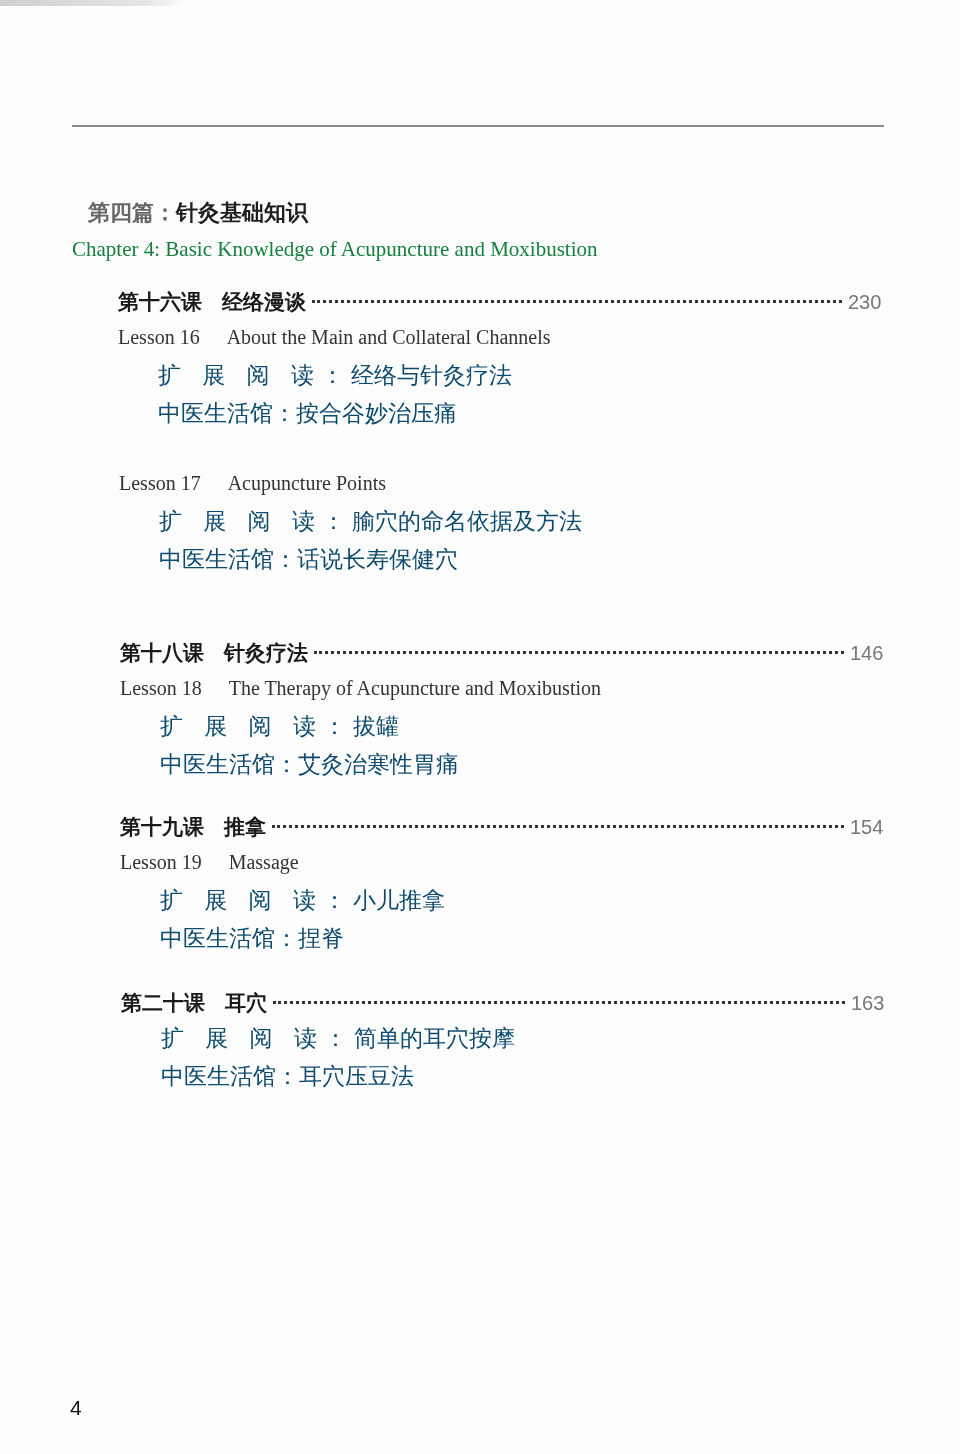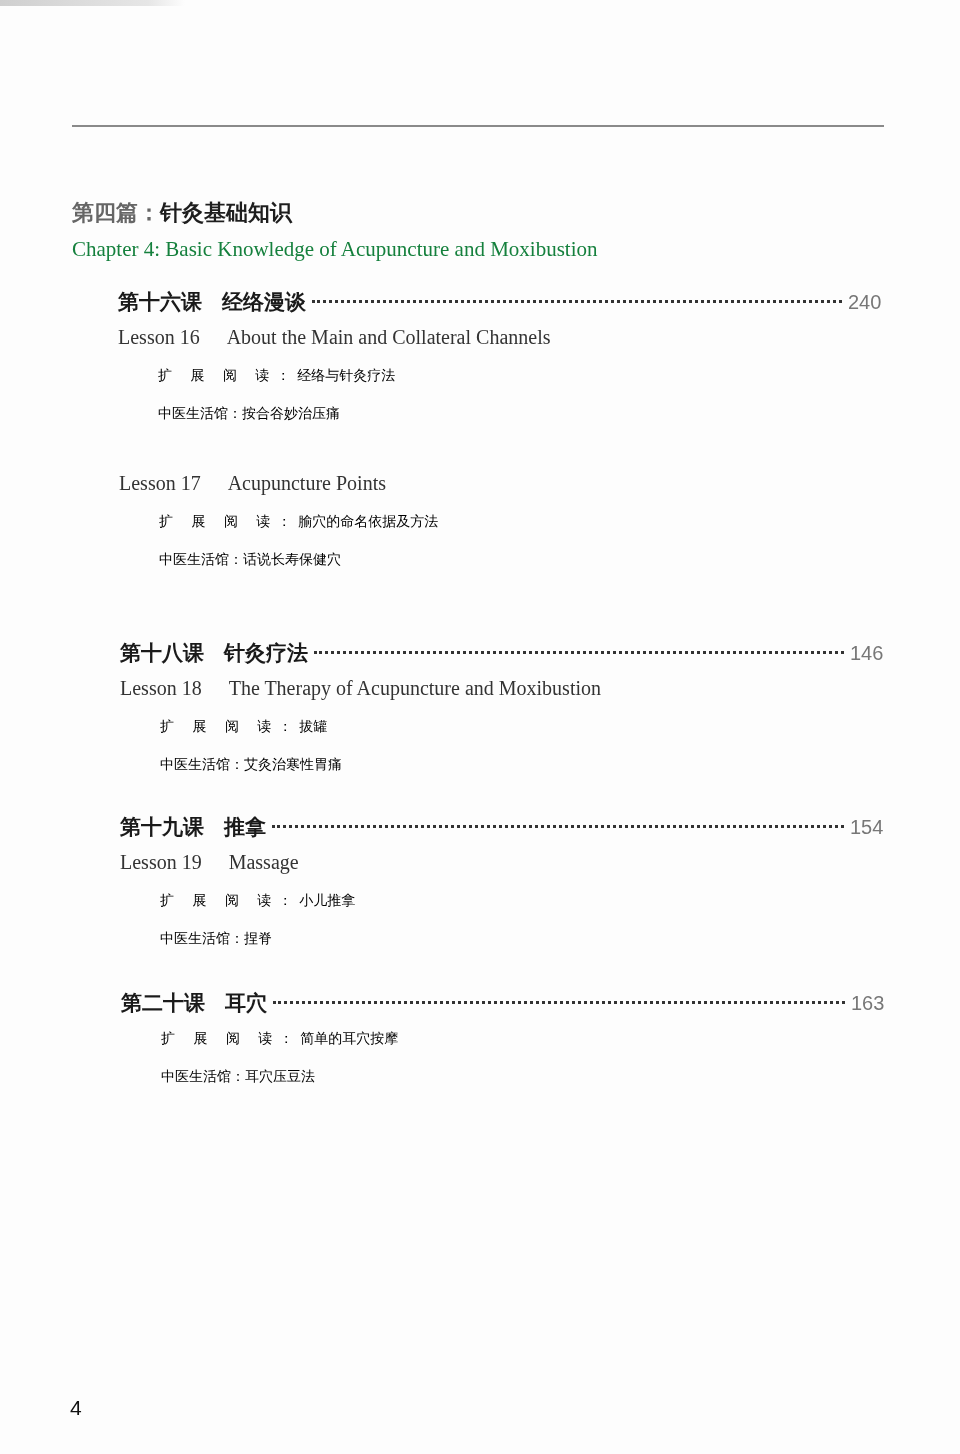--- a/index.html
+++ b/index.html
@@ -11,21 +11,21 @@
       position: absolute; left: 0; top: 0; width: 185px; height: 6px;
       background: linear-gradient(90deg, #cfcfcf, #e6e6e6 80%, transparent);
     }
     .top-rule {
       position: absolute; left: 72px; top: 125px; width: 812px; height: 2px; background: #8a8a8a;
     }
     .part-title {
       position: absolute; left: 72px; top: 198px; font-size: 22px; font-weight: bold; color: #1e1e1e;
       font-family: "DejaVu Serif", serif; letter-spacing: 0px; white-space: nowrap;
     }
-    .part-title .prefix { color: #666; }
+    .part-title .prefix { color: #666; margin-left: 16px; }
     .chapter-title {
       position: absolute; left: 72px; top: 237px; font-size: 21px; font-weight: normal; color: #15803d;
       font-family: "Liberation Serif", serif; white-space: nowrap;
     }
     .lesson { position: absolute; width: 770px; }
     .lesson-row {
       display: flex; align-items: baseline; height: 30px; white-space: nowrap;
     }
     .lesson-cn {
       font-family: "DejaVu Sans", sans-serif; font-size: 21px; font-weight: bold; color: #1a1a1a;
@@ -36,21 +36,21 @@
     }
     .page-num {
       font-family: "Liberation Sans", sans-serif; font-size: 20px; color: #777; width: 40px; text-align: left;
     }
     .lesson-en {
       font-family: "Liberation Serif", serif; font-size: 20px; color: #333; margin-top: 8px; height: 30px;
       white-space: nowrap;
     }
     .lesson-en .num { margin-right: 27px; }
     .sub {
-      font-family: "DejaVu Serif", serif; font-size: 14px; color: #000000; margin-left: 40px; height: 38px;
+      font-family: "DejaVu Serif", serif; font-size: 23px; color: #0c4a6e; margin-left: 40px; height: 38px;
       line-height: 38px; white-space: nowrap;
     }
     .sub .label-spaced { letter-spacing: 7px; }
     .footer-page {
       position: absolute; left: 70px; top: 1396px; font-family: "Liberation Sans", sans-serif;
       font-size: 21px; color: #111;
     }
   </style>
 </head>
 <body>
@@ -60,21 +60,21 @@
 
 <div class="part-title">
   <span class="prefix">第四篇：</span><span>针灸基础知识</span>
 </div>
 <div class="chapter-title">Chapter 4: Basic Knowledge of Acupuncture and Moxibustion</div>
 
 <div class="lesson" style="left:118px; top:288px;">
   <div class="lesson-row">
     <span class="lesson-cn"><span class="num">第十六课</span><span>经络漫谈</span></span>
     <span class="leader"></span>
-    <span class="page-num">240</span>
+    <span class="page-num">230</span>
   </div>
   <div class="lesson-en"><span class="num">Lesson 16</span><span>About the Main and Collateral Channels</span></div>
   <div class="sub"><span class="label-spaced">扩 展 阅 读：</span><span>经络与针灸疗法</span></div>
   <div class="sub"><span>中医生活馆：</span><span>按合谷妙治压痛</span></div>
 </div>
 
 <div class="lesson" style="left:119px; top:464px;">
   <div class="lesson-en"><span class="num">Lesson 17</span><span>Acupuncture Points</span></div>
   <div class="sub"><span class="label-spaced">扩 展 阅 读：</span><span>腧穴的命名依据及方法</span></div>
   <div class="sub"><span>中医生活馆：</span><span>话说长寿保健穴</span></div>

